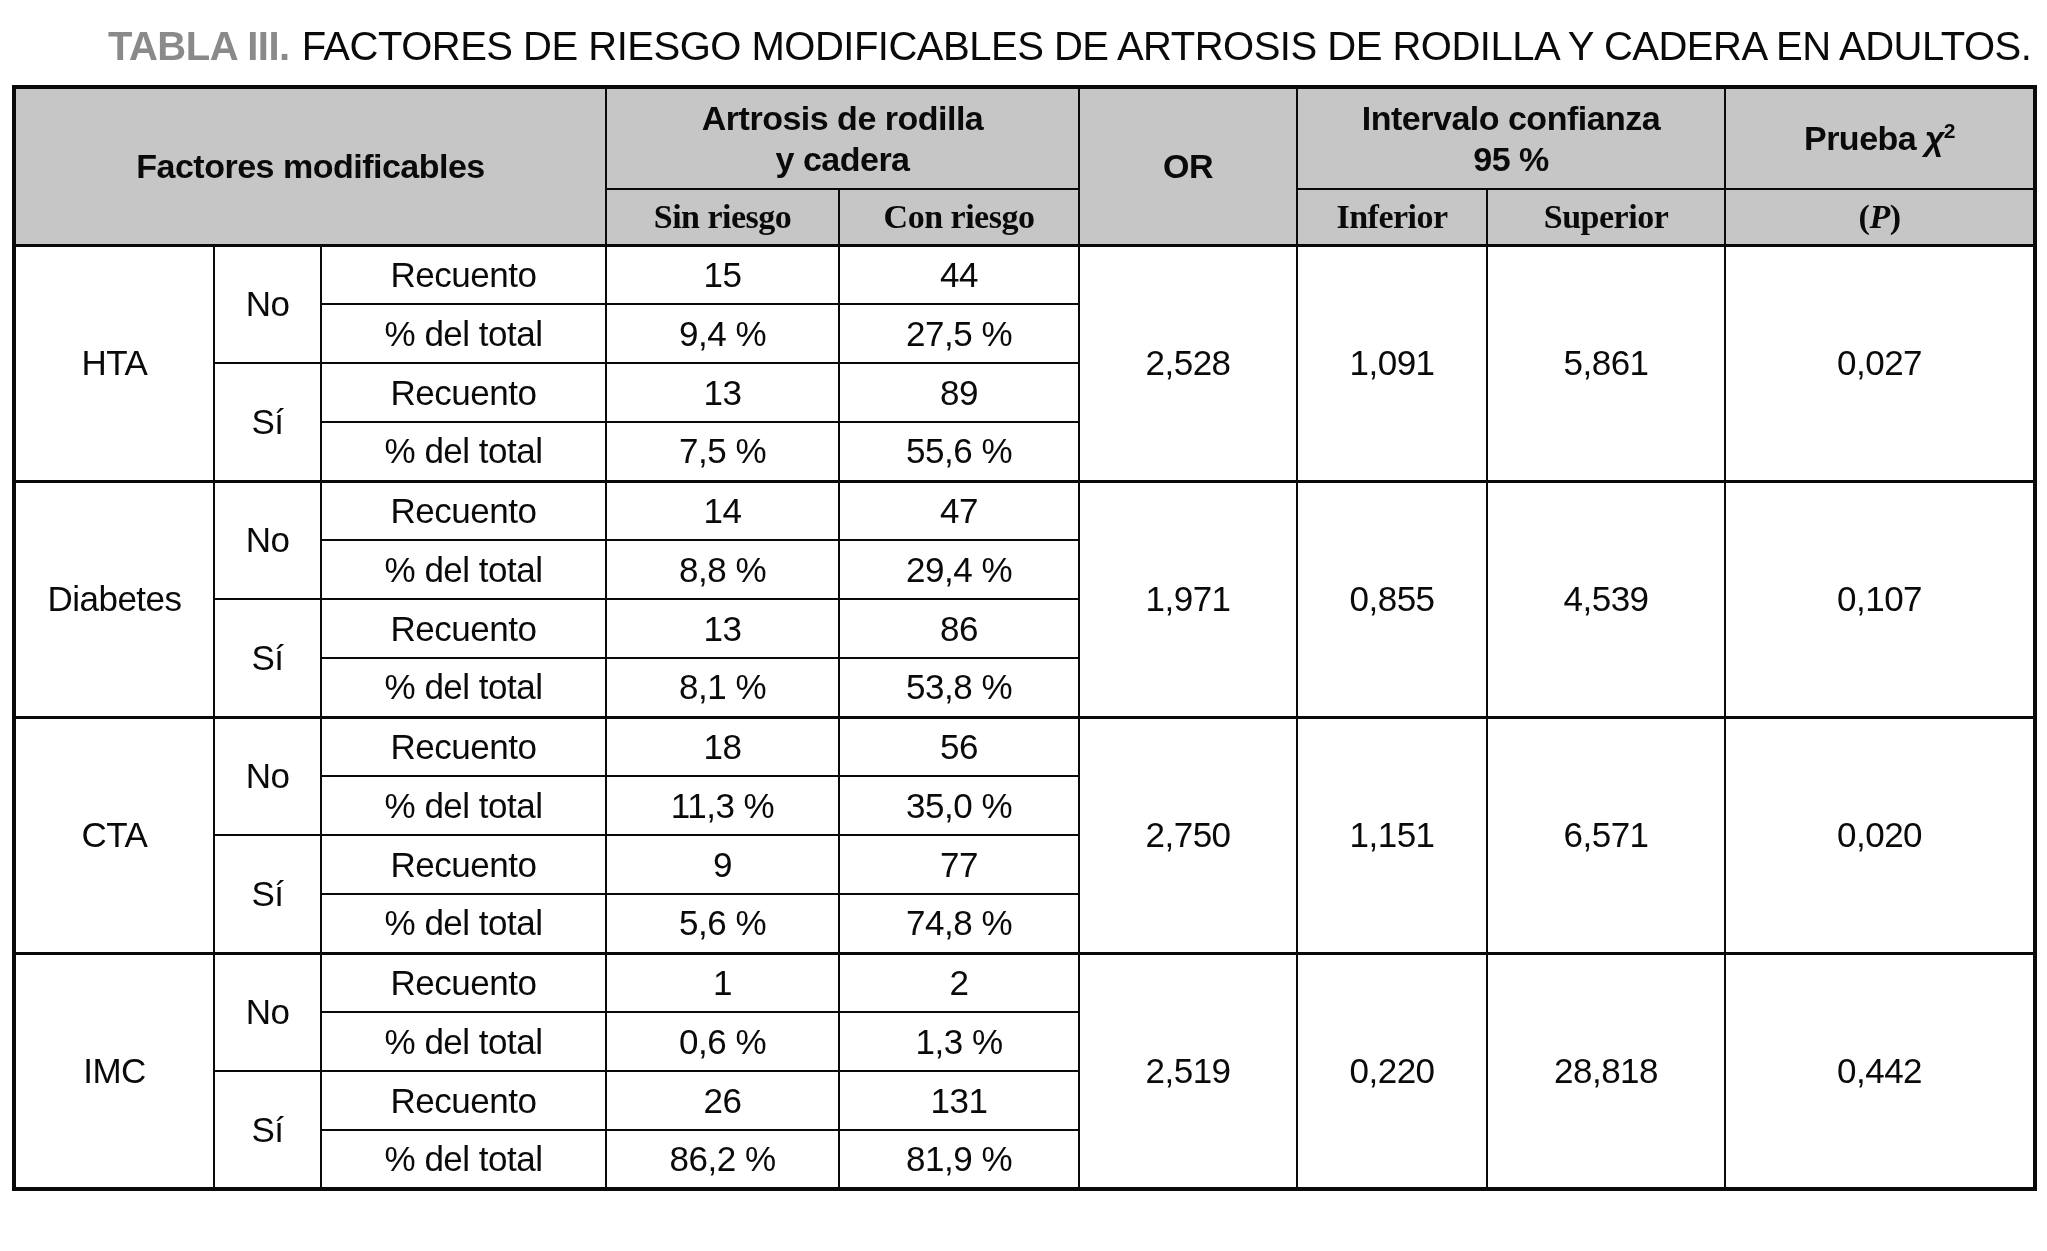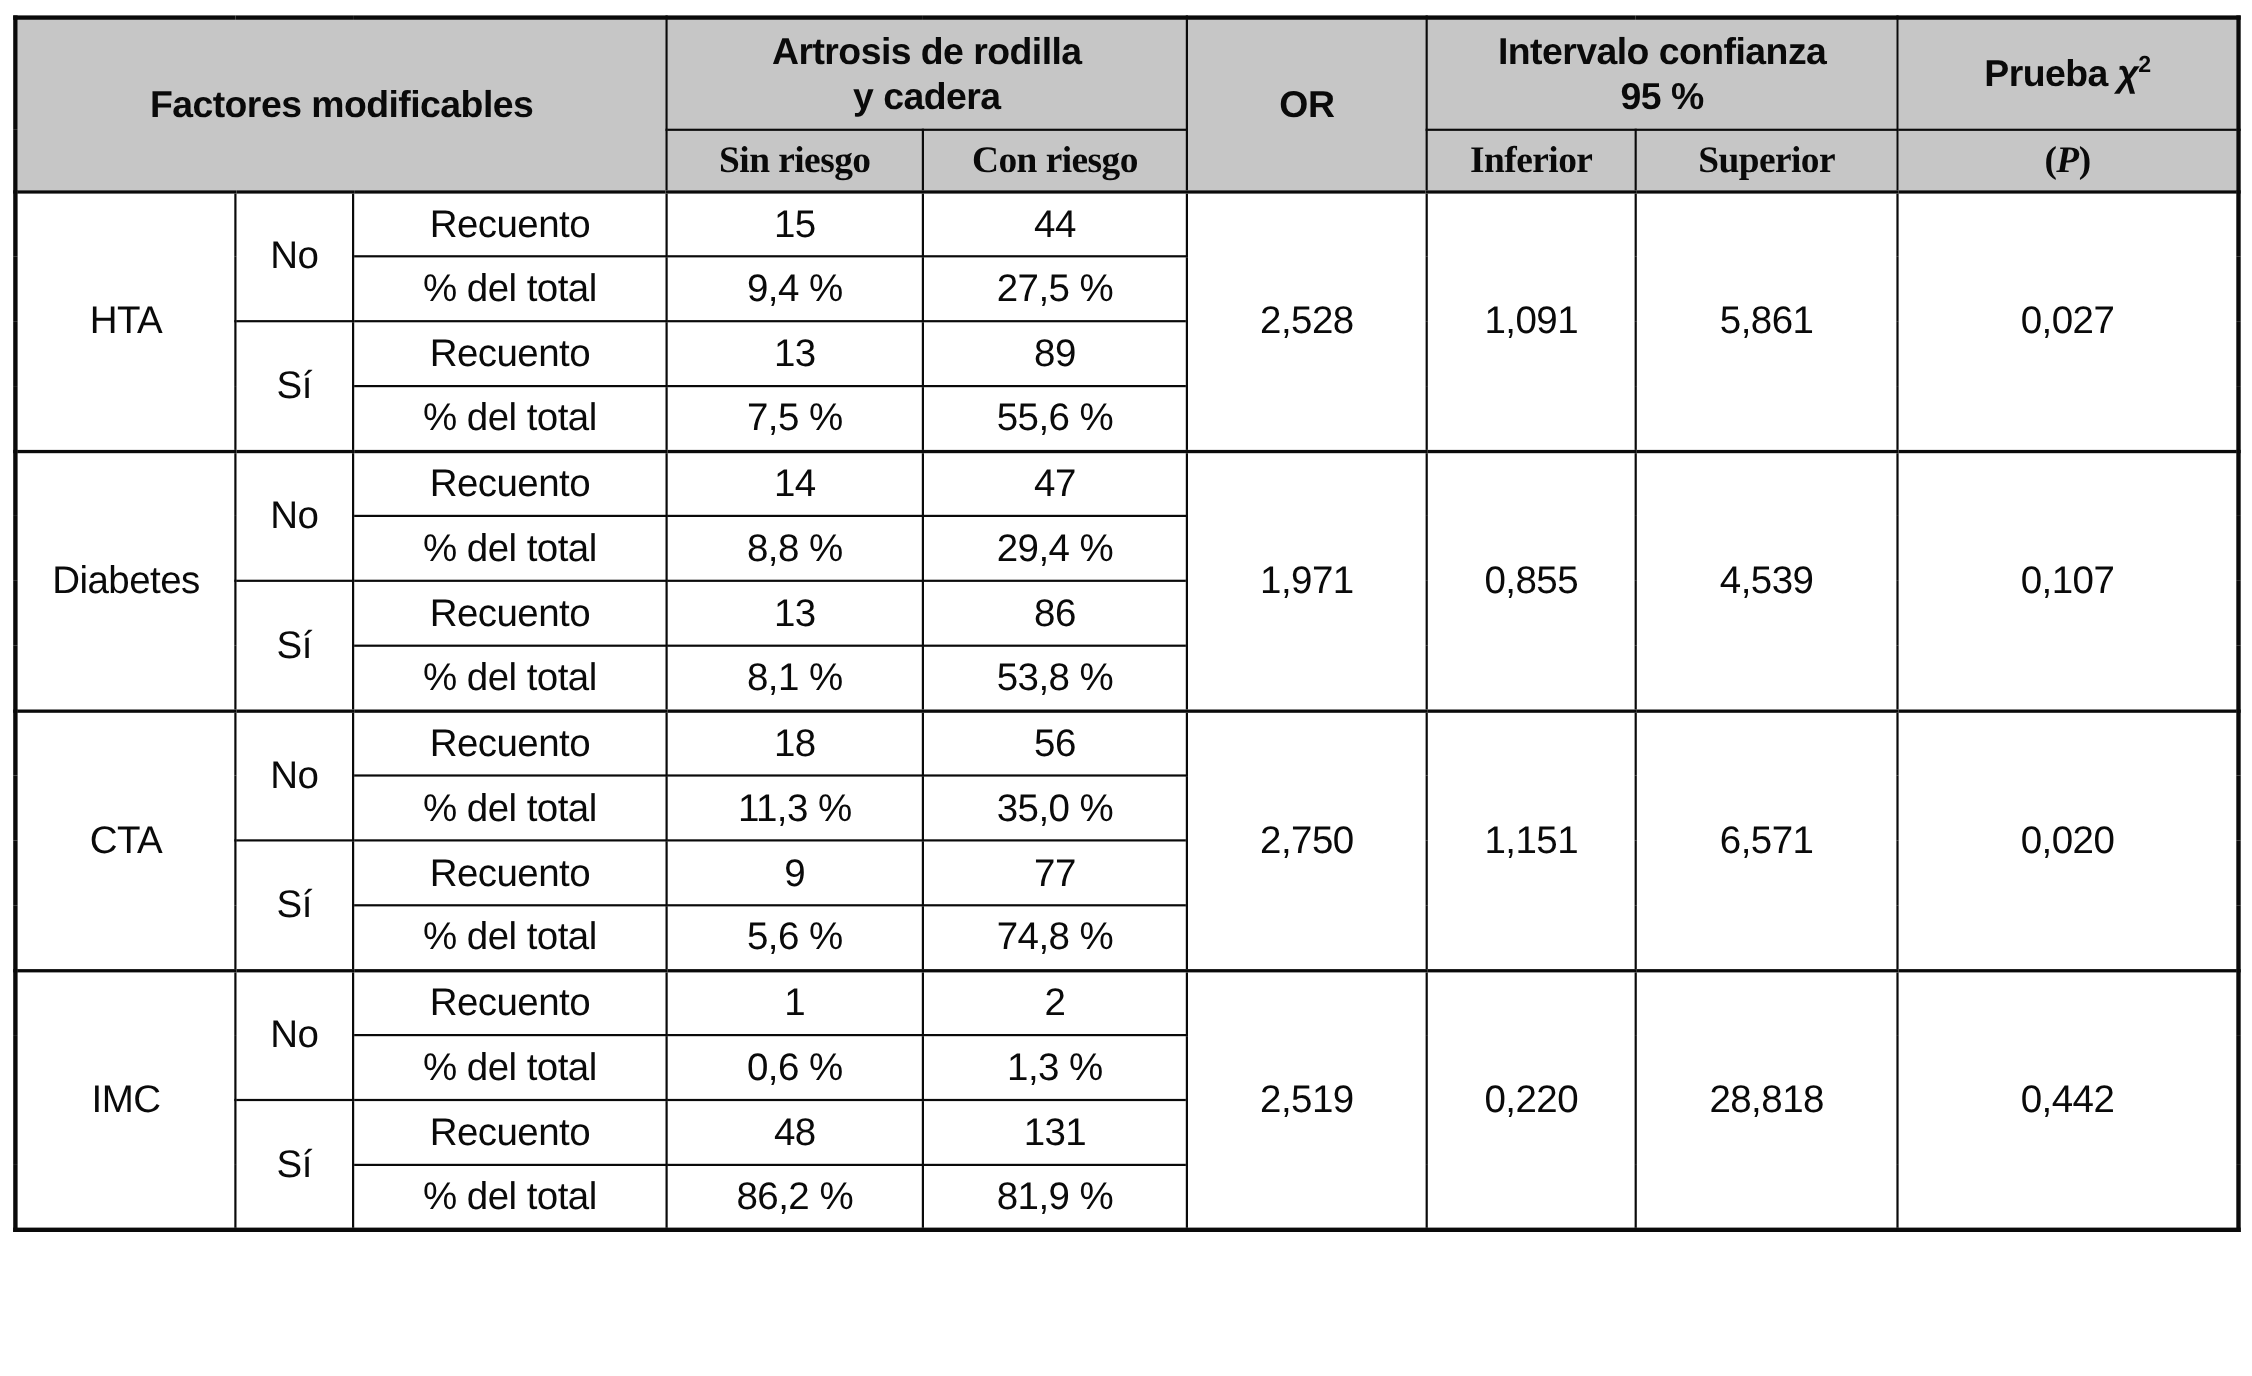--- a/index.html
+++ b/index.html
@@ -61,20 +61,23 @@
   tbody tr.group-start td{border-top-width:3px;}
   .chi{font-style:italic;margin-left:0.25em;}
   sup.exp{font-size:0.62em;vertical-align:super;line-height:0;}
   .p-letter{font-style:italic;}
 </style>
 </head>
 <body>
 
 <div class="page">
 
+  <div class="title">
+    <span class="title-prefix">TABLA III.</span><span class="title-text">FACTORES DE RIESGO MODIFICABLES DE ARTROSIS DE RODILLA Y CADERA EN ADULTOS.</span>
+  </div>
 
   <table class="data-table">
     <colgroup>
       <col style="width:200px">
         <col style="width:107px">
         <col style="width:285px">
       <col style="width:233px">
         <col style="width:240px">
         <col style="width:218px">
       <col style="width:190px">
@@ -197,21 +200,21 @@
         <td rowspan="4">0,442</td>
       </tr>
       <tr>
         <td>% del total</td>
         <td>0,6 %</td>
         <td>1,3 %</td>
       </tr>
       <tr>
         <td rowspan="2">Sí</td>
         <td>Recuento</td>
-        <td>48</td>
+        <td>26</td>
         <td>131</td>
       </tr>
       <tr>
         <td>% del total</td>
         <td>86,2 %</td>
         <td>81,9 %</td>
       </tr>
 
     </tbody>
   </table>

